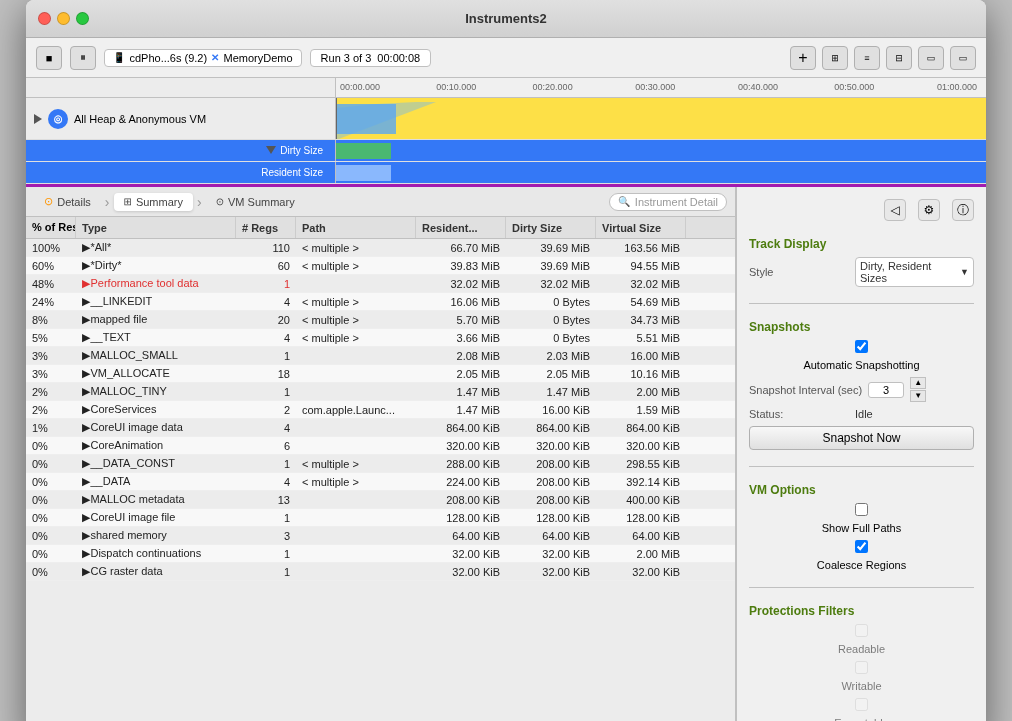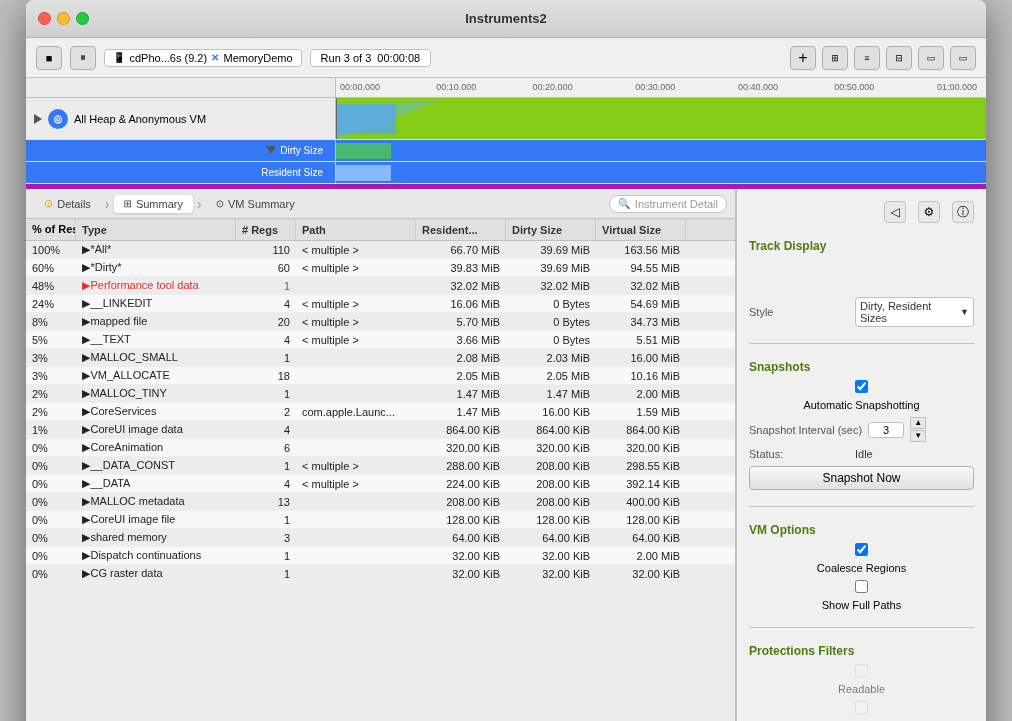--- a/index.html
+++ b/index.html
@@ -84,22 +84,22 @@
       border: 1px solid #c0c0c0;
       border-radius: 4px;
       padding: 2px 10px;
       font-size: 11px;
       display: flex; align-items: center; gap: 6px;
     }
     .toolbar-spacer { flex: 1; }
     .toolbar-right { display: flex; gap: 6px; }
     
     .timeline-area {
-      background: #84cc16;
-      border-bottom: 5px solid #a21caf;
+      background: #fde047;
+      border-bottom: 3px solid #a21caf;
       display: flex;
       flex-direction: column;
     }
     .timeline-header {
       display: flex;
       height: 20px;
       border-bottom: 1px solid #c0c0c0;
     }
     .timeline-label-area {
       width: 310px;
@@ -293,21 +293,20 @@
       font-size: 12px;
       font-weight: 700;
       color: #4d7c0f;
     }
     .panel-row {
       display: flex;
       align-items: center;
       gap: 6px;
       font-size: 11px;
       color: #333;
-      margin-top: 38px;
     }
     .panel-label {
       font-size: 11px;
       color: #555;
       min-width: 100px;
     }
     .panel-value {
       font-size: 11px;
       color: #333;
     }
@@ -785,26 +784,26 @@
         <button class="snapshot-btn">
           <span>Snapshot Now</span>
         </button>
       </div>
 
       <div class="panel-divider"></div>
 
       <div class="panel-section">
         <div class="panel-section-title">VM Options</div>
         <div class="checkbox-row">
+          <input type="checkbox" style="">
+          <span>Show Full Paths</span>
+        </div>
+        <div class="checkbox-row">
           <input type="checkbox" checked="" style="">
           <span>Coalesce Regions</span>
-        </div>
-        <div class="checkbox-row">
-          <input type="checkbox" style="">
-          <span>Show Full Paths</span>
         </div>
       </div>
 
       <div class="panel-divider"></div>
 
       <div class="panel-section">
         <div class="panel-section-title">Protections Filters</div>
         <div class="checkbox-row disabled-checkbox">
           <input type="checkbox" disabled="" style="">
           <span>Readable</span>

